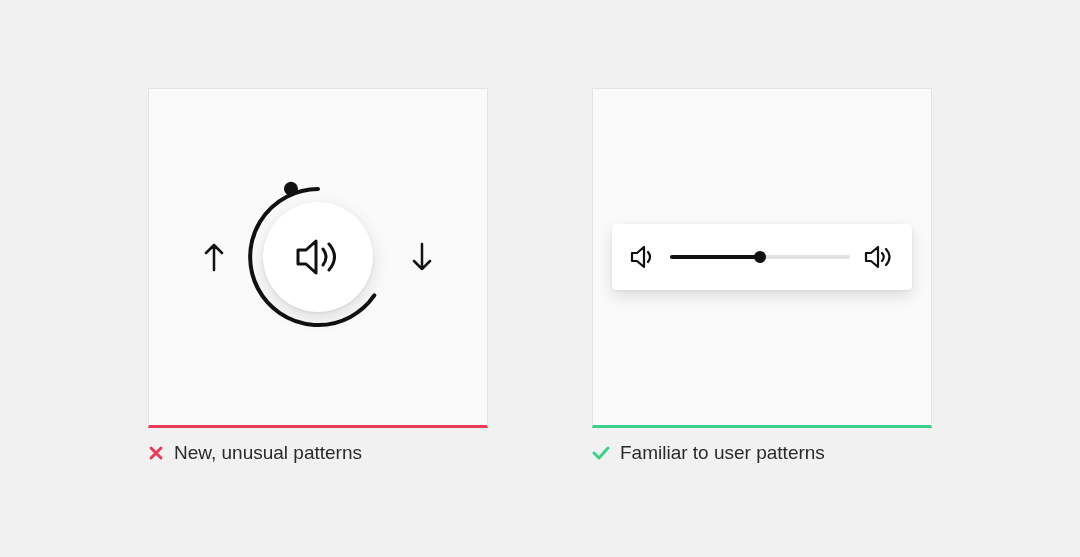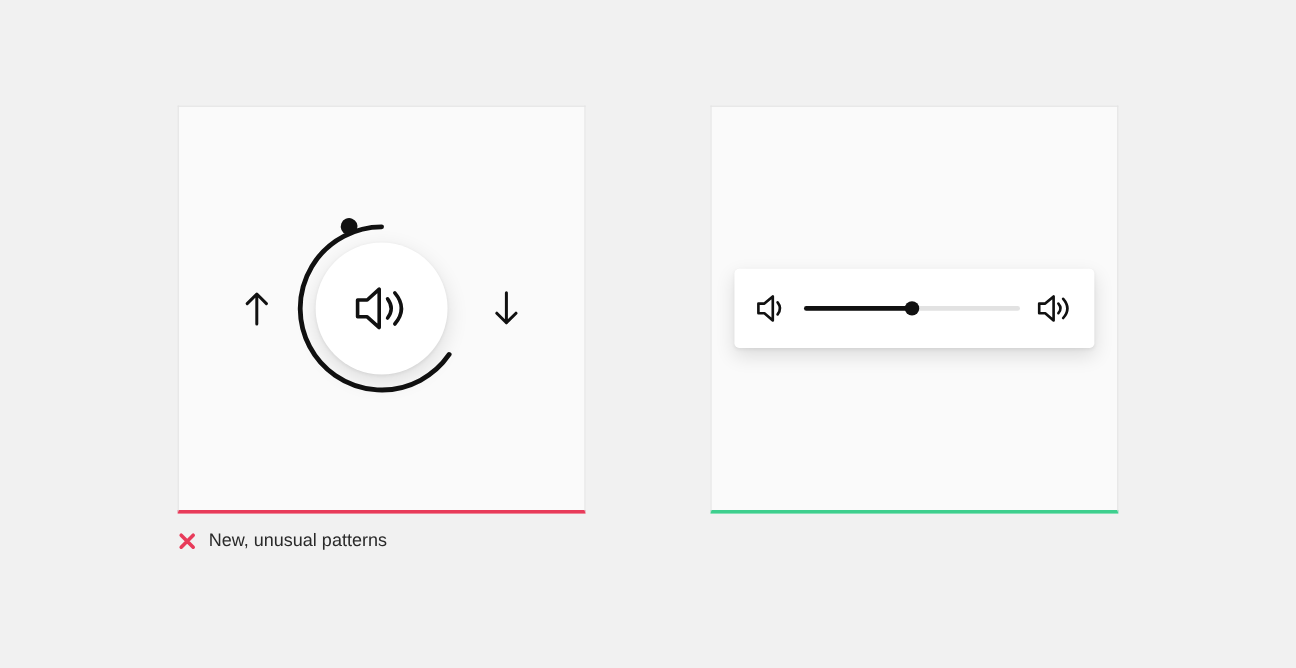--- a/index.html
+++ b/index.html
@@ -39,21 +39,21 @@
       border-bottom: 3px solid #e83b5a;
     }
     .card.good {
       border-bottom: 3px solid #3ecf8e;
     }
     .caption {
       display: flex;
       align-items: center;
       gap: 10px;
       margin-top: 14px;
-      font-size: 15px;
+      font-size: 19px;
       color: #2a2a2a;
     }
     .caption .status-icon {
       display: inline-flex;
       align-items: center;
       justify-content: center;
     }
     
     .dial-wrapper {
       display: flex;
@@ -205,15 +205,23 @@
         </div>
         <span class="speaker-icon">
           <svg width="30" height="24" viewBox="0 0 30 24" fill="none">
             <path d="M2 8 H7 L14 2 V22 L7 16 H2 Z" stroke="#111" stroke-width="2.2" stroke-linejoin="round" fill="none"></path>
             <path d="M18 8 Q21.5 12 18 16" stroke="#111" stroke-width="2.2" stroke-linecap="round" fill="none"></path>
             <path d="M22 4 Q29 12 22 20" stroke="#111" stroke-width="2.2" stroke-linecap="round" fill="none"></path>
           </svg>
         </span>
       </div>
     </div>
+    <div class="caption">
+      <span class="status-icon">
+        <svg width="18" height="14" viewBox="0 0 18 14">
+          <path d="M2 7 L7 12 L16 2" stroke="#3ecf8e" stroke-width="3" stroke-linecap="round" stroke-linejoin="round" fill="none"></path>
+        </svg>
+      </span>
+      <span>Familiar to user patterns</span>
+    </div>
   </div>
 
 </div>
 
 </body></html>

